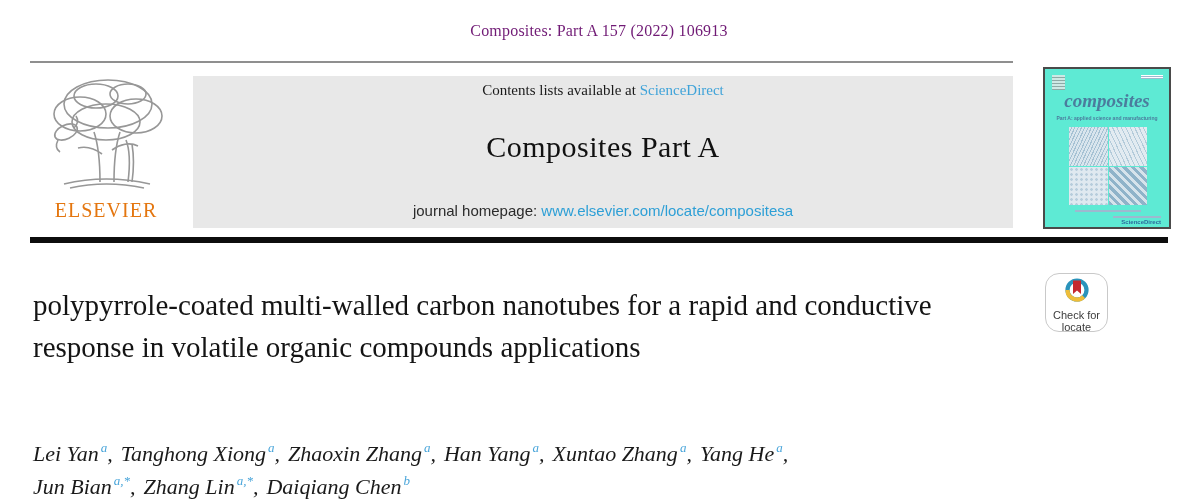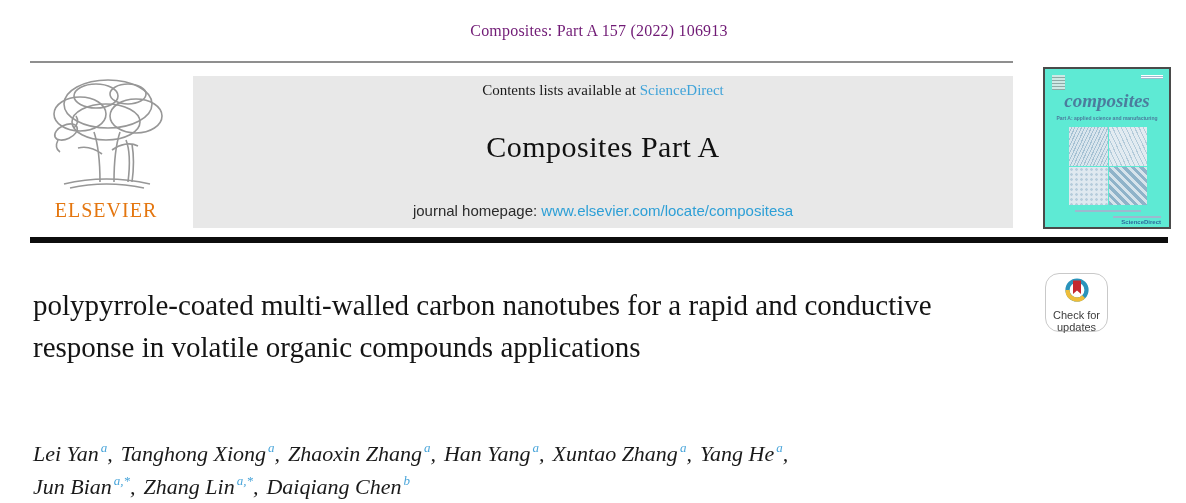--- a/index.html
+++ b/index.html
@@ -153,21 +153,21 @@
   <div class="badge">
     <span>
       <svg width="26" height="26" viewBox="0 0 26 26">
         <circle cx="13" cy="13" r="9.5" fill="none" stroke="#2a93bb" stroke-width="4.2"></circle>
         <path d="M 3.5 13 A 9.5 9.5 0 0 0 19.7 19.7" fill="none" stroke="#eebd3a" stroke-width="4.2"></path>
         <path d="M9 3.5 h8 v13.5 l-4 -3.4 -4 3.4 z" fill="#c5282f"></path>
       </svg>
     </span>
     <div class="badge-text">
       <div>Check for</div>
-      <div>updates</div>
+      <div>locate</div>
     </div>
   </div>
 
   <div class="article-title">
     <div>polypyrrole-coated multi-walled carbon nanotubes for a rapid and conductive</div>
     <div>response in volatile organic compounds applications</div>
   </div>
 
   <div class="authors">
     <div>

